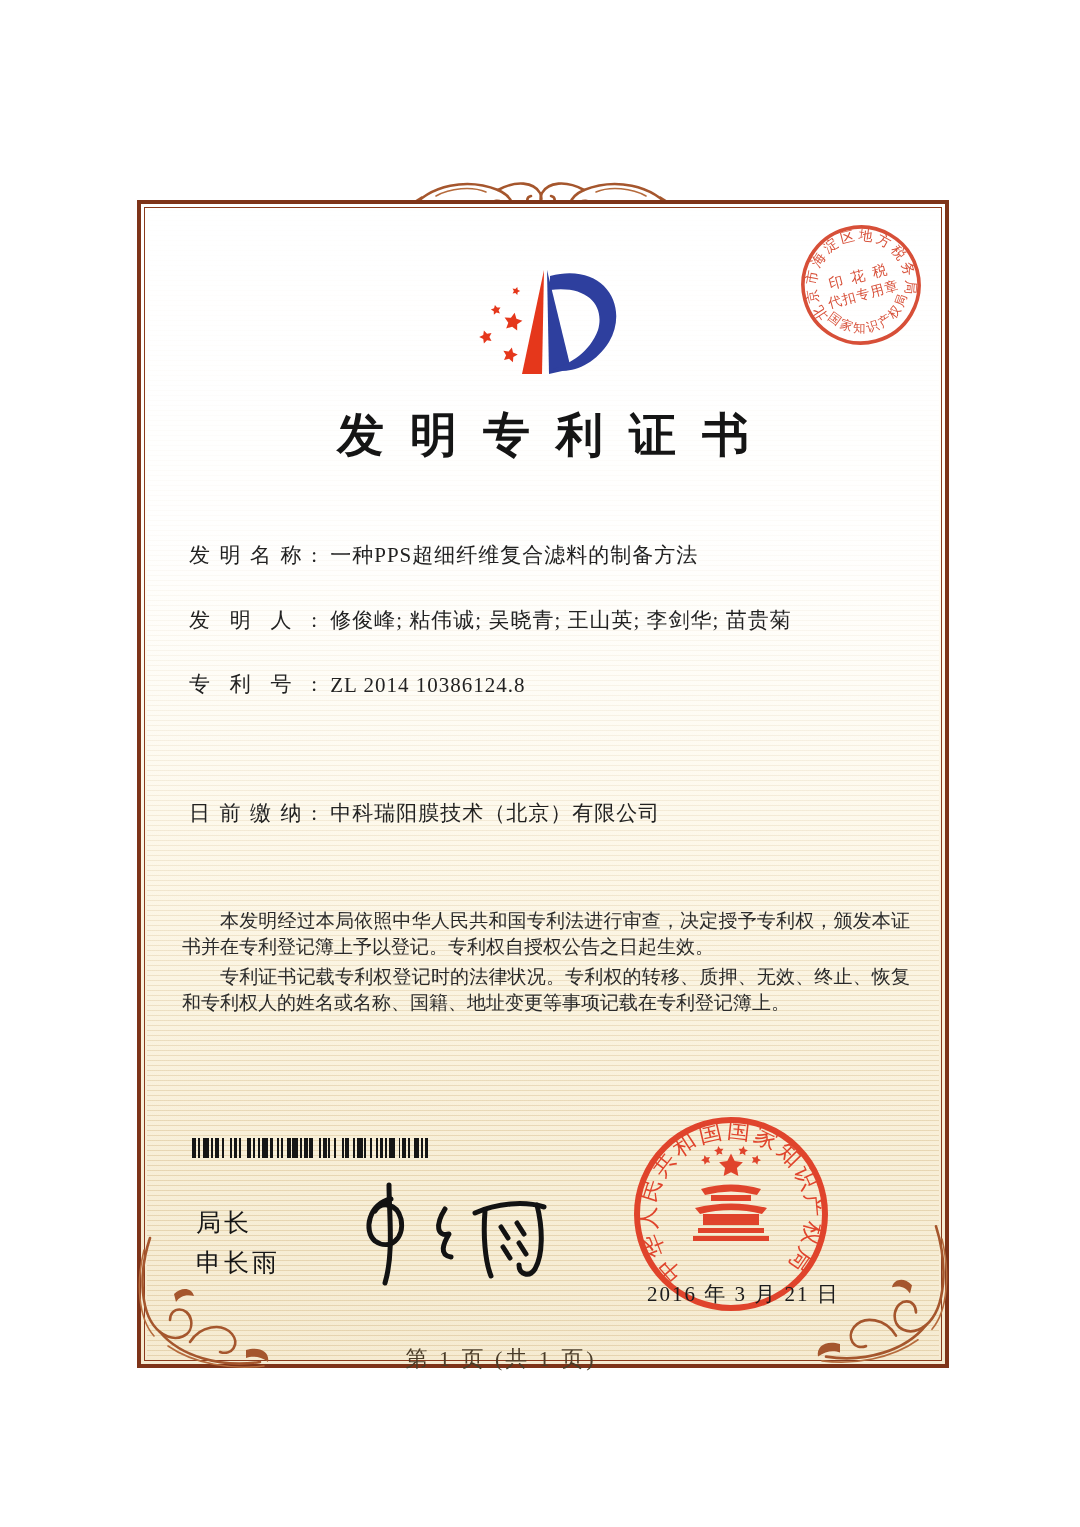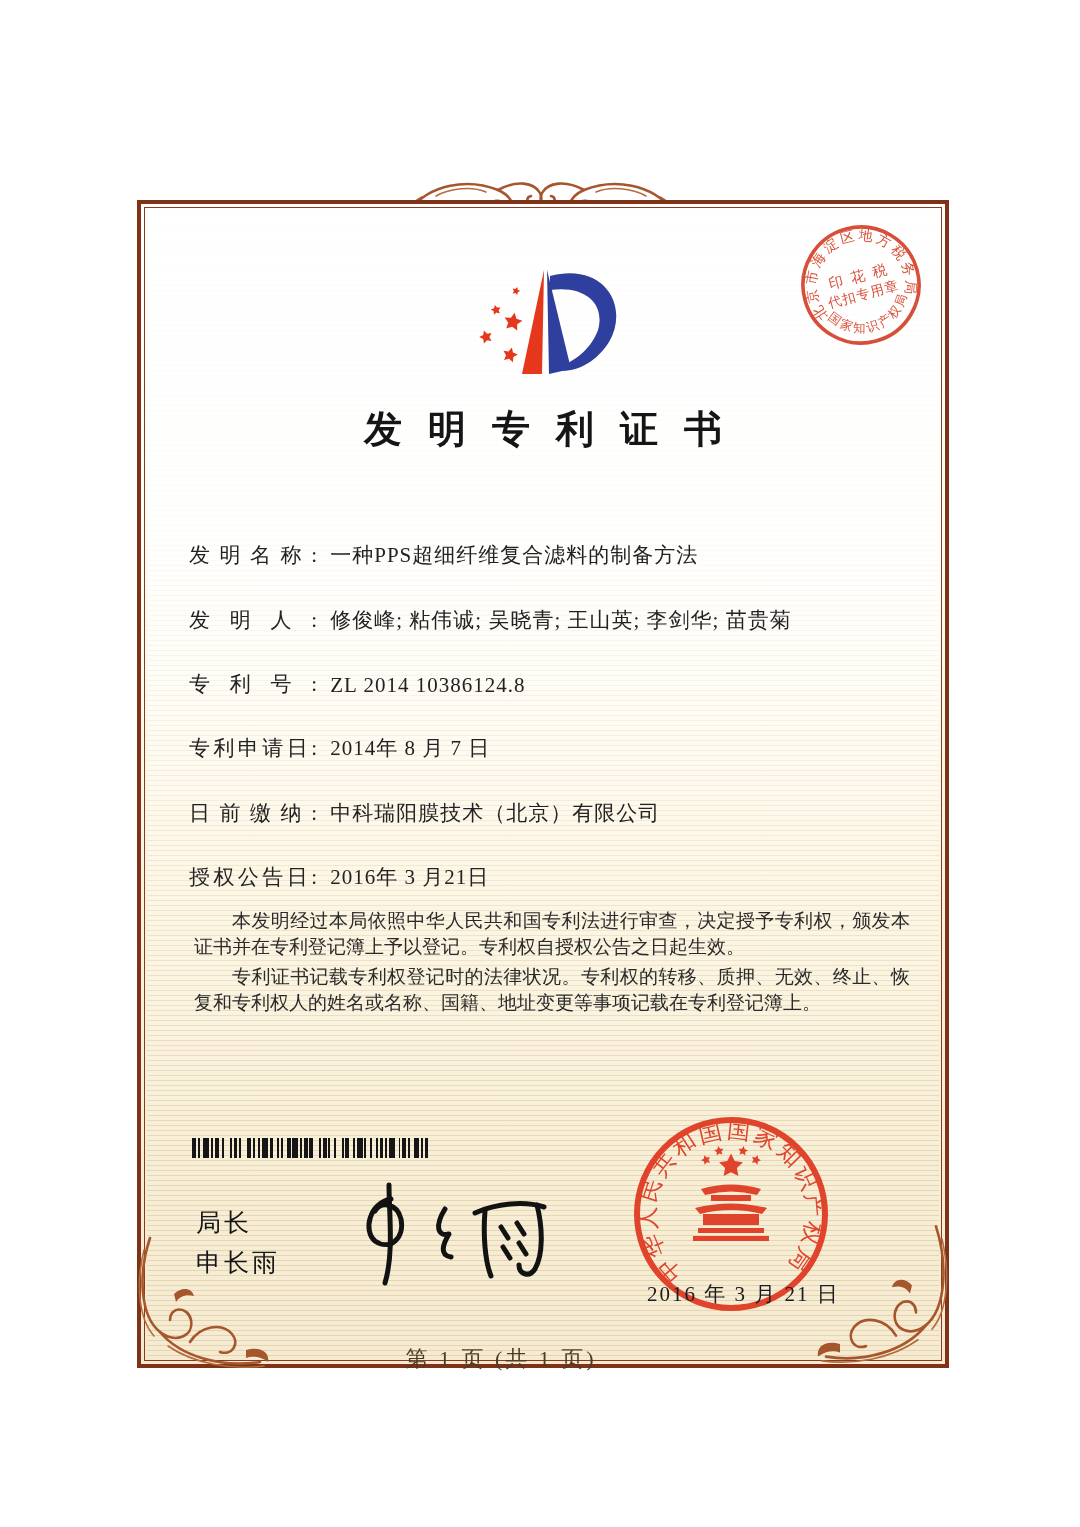--- a/index.html
+++ b/index.html
@@ -38,35 +38,35 @@
   .cert-number{
     position:absolute;left:30px;top:76px;font-size:21px;letter-spacing:4px;color:#3a3a3a;
   }
   .logo{position:absolute;left:325px;top:56px;width:156px;height:132px;}
   .tax-stamp{
     position:absolute;left:655px;top:16px;width:130px;height:130px;
     transform:rotate(-15deg);opacity:.92;
   }
   .title{
     position:absolute;left:0;top:200px;width:100%;text-align:center;
-    font-size:38px;letter-spacing:26px;text-indent:26px;color:#151515;font-weight:600;
+    font-size:47px;letter-spacing:26px;text-indent:26px;color:#151515;font-weight:600;
   }
   .field-row{position:absolute;left:48px;font-size:21px;color:#222;white-space:nowrap;}
   .field-label{
     display:inline-block;width:128px;text-align:justify;text-align-last:justify;
     vertical-align:bottom;
   }
   .field-value{margin-left:8px;letter-spacing:1px;}
   .row-1{top:337px}.row-2{top:402px}.row-3{top:466px}
   .row-4{top:530px}.row-5{top:595px}.row-6{top:659px}
   .body-text{
     position:absolute;left:41px;top:704px;width:728px;
     font-size:19px;line-height:26px;text-align:justify;color:#2a2a2a;
   }
-  .body-text p{margin:0 0 4px 12px;text-indent:2em;}
+  .body-text p{margin:0 0 4px 0;text-indent:2em;}
   .barcode{
     position:absolute;left:51px;top:934px;width:236px;height:20px;
     overflow:hidden;white-space:nowrap;font-size:0;
   }
   .director{
     position:absolute;left:55px;font-family:"Liberation Sans","DejaVu Sans",sans-serif;
     font-size:25px;letter-spacing:3px;color:#161616;
   }
   .director-title{top:1002px}.director-name{top:1042px}
   .signature{position:absolute;left:198px;top:975px;width:216px;height:112px;}
@@ -169,31 +169,23 @@
       <span class="field-value">一种PPS超细纤维复合滤料的制备方法</span>
     </div>
     <div class="field-row row-2">
       <span class="field-label">发明人:</span>
       <span class="field-value">修俊峰; 粘伟诚; 吴晓青; 王山英; 李剑华; 苗贵菊</span>
     </div>
     <div class="field-row row-3">
       <span class="field-label">专利号:</span>
       <span class="field-value">ZL 2014 10386124.8</span>
     </div>
-    <div class="field-row row-4">
-      <span class="field-label">专利申请日:</span>
-      <span class="field-value">2014年 8 月 7 日</span>
-    </div>
     <div class="field-row row-5">
       <span class="field-label">日前缴纳:</span>
       <span class="field-value">中科瑞阳膜技术（北京）有限公司</span>
-    </div>
-    <div class="field-row row-6">
-      <span class="field-label">授权公告日:</span>
-      <span class="field-value">2016年 3 月21日</span>
     </div>
 
     <div class="body-text">
       <p>本发明经过本局依照中华人民共和国专利法进行审查，决定授予专利权，颁发本证书并在专利登记簿上予以登记。专利权自授权公告之日起生效。</p>
       <p>专利证书记载专利权登记时的法律状况。专利权的转移、质押、无效、终止、恢复和专利权人的姓名或名称、国籍、地址变更等事项记载在专利登记簿上。</p>
     </div>
 
     <div class="barcode"><span style="display: inline-block; height: 100%; width: 3.8px; background: rgb(21, 21, 21);"></span><span style="display: inline-block; height: 100%; width: 1.9px; background: transparent;"></span><span style="display: inline-block; height: 100%; width: 1.9px; background: rgb(21, 21, 21);"></span><span style="display: inline-block; height: 100%; width: 3.8px; background: transparent;"></span><span style="display: inline-block; height: 100%; width: 5.7px; background: rgb(21, 21, 21);"></span><span style="display: inline-block; height: 100%; width: 1.9px; background: transparent;"></span><span style="display: inline-block; height: 100%; width: 1.9px; background: rgb(21, 21, 21);"></span><span style="display: inline-block; height: 100%; width: 1.9px; background: transparent;"></span><span style="display: inline-block; height: 100%; width: 3.8px; background: rgb(21, 21, 21);"></span><span style="display: inline-block; height: 100%; width: 3.8px; background: transparent;"></span><span style="display: inline-block; height: 100%; width: 1.9px; background: rgb(21, 21, 21);"></span><span style="display: inline-block; height: 100%; width: 5.7px; background: transparent;"></span><span style="display: inline-block; height: 100%; width: 1.9px; background: rgb(21, 21, 21);"></span><span style="display: inline-block; height: 100%; width: 1.9px; background: transparent;"></span><span style="display: inline-block; height: 100%; width: 3.8px; background: rgb(21, 21, 21);"></span><span style="display: inline-block; height: 100%; width: 1.9px; background: transparent;"></span><span style="display: inline-block; height: 100%; width: 1.9px; background: rgb(21, 21, 21);"></span><span style="display: inline-block; height: 100%; width: 5.7px; background: transparent;"></span><span style="display: inline-block; height: 100%; width: 3.8px; background: rgb(21, 21, 21);"></span><span style="display: inline-block; height: 100%; width: 1.9px; background: transparent;"></span><span style="display: inline-block; height: 100%; width: 1.9px; background: rgb(21, 21, 21);"></span><span style="display: inline-block; height: 100%; width: 3.8px; background: transparent;"></span><span style="display: inline-block; height: 100%; width: 1.9px; background: rgb(21, 21, 21);"></span><span style="display: inline-block; height: 100%; width: 1.9px; background: transparent;"></span><span style="display: inline-block; height: 100%; width: 5.7px; background: rgb(21, 21, 21);"></span><span style="display: inline-block; height: 100%; width: 1.9px; background: transparent;"></span><span style="display: inline-block; height: 100%; width: 3.8px; background: rgb(21, 21, 21);"></span><span style="display: inline-block; height: 100%; width: 3.8px; background: transparent;"></span><span style="display: inline-block; height: 100%; width: 1.9px; background: rgb(21, 21, 21);"></span><span style="display: inline-block; height: 100%; width: 1.9px; background: transparent;"></span><span style="display: inline-block; height: 100%; width: 1.9px; background: rgb(21, 21, 21);"></span><span style="display: inline-block; height: 100%; width: 3.8px; background: transparent;"></span><span style="display: inline-block; height: 100%; width: 3.8px; background: rgb(21, 21, 21);"></span><span style="display: inline-block; height: 100%; width: 1.9px; background: transparent;"></span><span style="display: inline-block; height: 100%; width: 5.7px; background: rgb(21, 21, 21);"></span><span style="display: inline-block; height: 100%; width: 1.9px; background: transparent;"></span><span style="display: inline-block; height: 100%; width: 1.9px; background: rgb(21, 21, 21);"></span><span style="display: inline-block; height: 100%; width: 1.9px; background: transparent;"></span><span style="display: inline-block; height: 100%; width: 3.8px; background: rgb(21, 21, 21);"></span><span style="display: inline-block; height: 100%; width: 1.9px; background: transparent;"></span><span style="display: inline-block; height: 100%; width: 3.8px; background: rgb(21, 21, 21);"></span><span style="display: inline-block; height: 100%; width: 5.7px; background: transparent;"></span><span style="display: inline-block; height: 100%; width: 1.9px; background: rgb(21, 21, 21);"></span><span style="display: inline-block; height: 100%; width: 1.9px; background: transparent;"></span><span style="display: inline-block; height: 100%; width: 3.8px; background: rgb(21, 21, 21);"></span><span style="display: inline-block; height: 100%; width: 1.9px; background: transparent;"></span><span style="display: inline-block; height: 100%; width: 1.9px; background: rgb(21, 21, 21);"></span><span style="display: inline-block; height: 100%; width: 3.8px; background: transparent;"></span><span style="display: inline-block; height: 100%; width: 1.9px; background: rgb(21, 21, 21);"></span><span style="display: inline-block; height: 100%; width: 5.7px; background: transparent;"></span><span style="display: inline-block; height: 100%; width: 1.9px; background: rgb(21, 21, 21);"></span><span style="display: inline-block; height: 100%; width: 1.9px; background: transparent;"></span><span style="display: inline-block; height: 100%; width: 3.8px; background: rgb(21, 21, 21);"></span><span style="display: inline-block; height: 100%; width: 3.8px; background: transparent;"></span><span style="display: inline-block; height: 100%; width: 1.9px; background: rgb(21, 21, 21);"></span><span style="display: inline-block; height: 100%; width: 1.9px; background: transparent;"></span><span style="display: inline-block; height: 100%; width: 5.7px; background: rgb(21, 21, 21);"></span><span style="display: inline-block; height: 100%; width: 1.9px; background: transparent;"></span><span style="display: inline-block; height: 100%; width: 1.9px; background: rgb(21, 21, 21);"></span><span style="display: inline-block; height: 100%; width: 3.8px; background: transparent;"></span><span style="display: inline-block; height: 100%; width: 1.9px; background: rgb(21, 21, 21);"></span><span style="display: inline-block; height: 100%; width: 3.8px; background: transparent;"></span><span style="display: inline-block; height: 100%; width: 1.9px; background: rgb(21, 21, 21);"></span><span style="display: inline-block; height: 100%; width: 1.9px; background: transparent;"></span><span style="display: inline-block; height: 100%; width: 3.8px; background: rgb(21, 21, 21);"></span><span style="display: inline-block; height: 100%; width: 1.9px; background: transparent;"></span><span style="display: inline-block; height: 100%; width: 1.9px; background: rgb(21, 21, 21);"></span><span style="display: inline-block; height: 100%; width: 1.9px; background: transparent;"></span><span style="display: inline-block; height: 100%; width: 5.7px; background: rgb(21, 21, 21);"></span><span style="display: inline-block; height: 100%; width: 3.8px; background: transparent;"></span><span style="display: inline-block; height: 100%; width: 1.9px; background: rgb(21, 21, 21);"></span><span style="display: inline-block; height: 100%; width: 1.9px; background: transparent;"></span><span style="display: inline-block; height: 100%; width: 3.8px; background: rgb(21, 21, 21);"></span><span style="display: inline-block; height: 100%; width: 1.9px; background: transparent;"></span><span style="display: inline-block; height: 100%; width: 1.9px; background: rgb(21, 21, 21);"></span><span style="display: inline-block; height: 100%; width: 3.8px; background: transparent;"></span><span style="display: inline-block; height: 100%; width: 5.7px; background: rgb(21, 21, 21);"></span><span style="display: inline-block; height: 100%; width: 1.9px; background: transparent;"></span><span style="display: inline-block; height: 100%; width: 1.9px; background: rgb(21, 21, 21);"></span><span style="display: inline-block; height: 100%; width: 1.9px; background: transparent;"></span><span style="display: inline-block; height: 100%; width: 3.8px; background: rgb(21, 21, 21);"></span></div>
 
     <div class="director director-title">局长</div>

